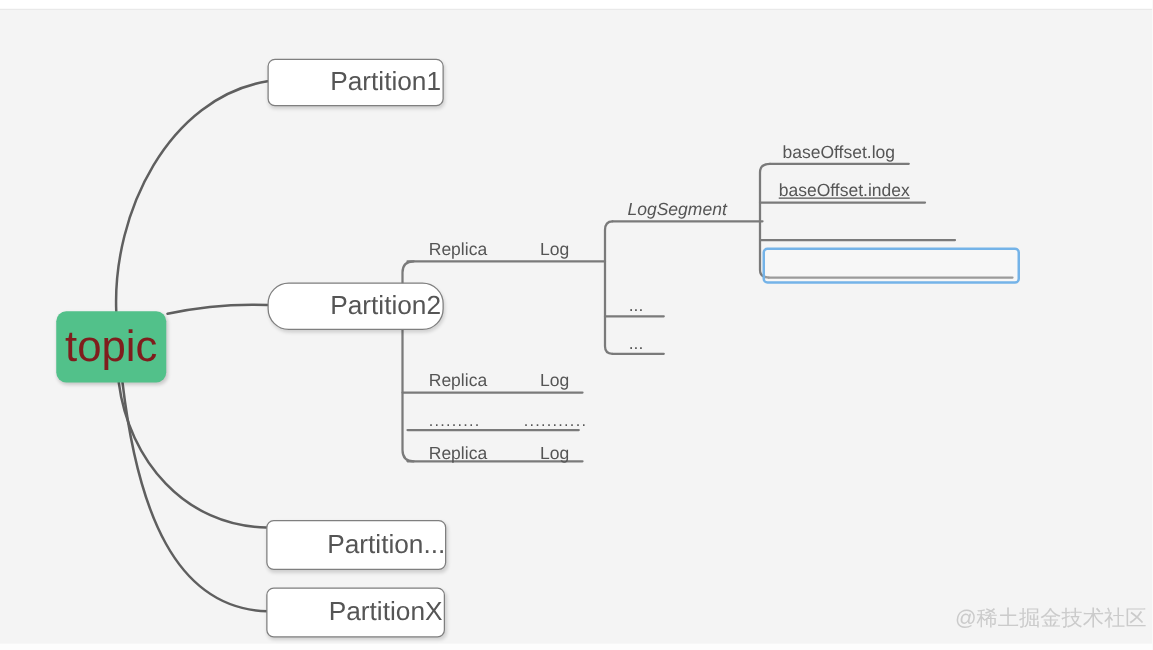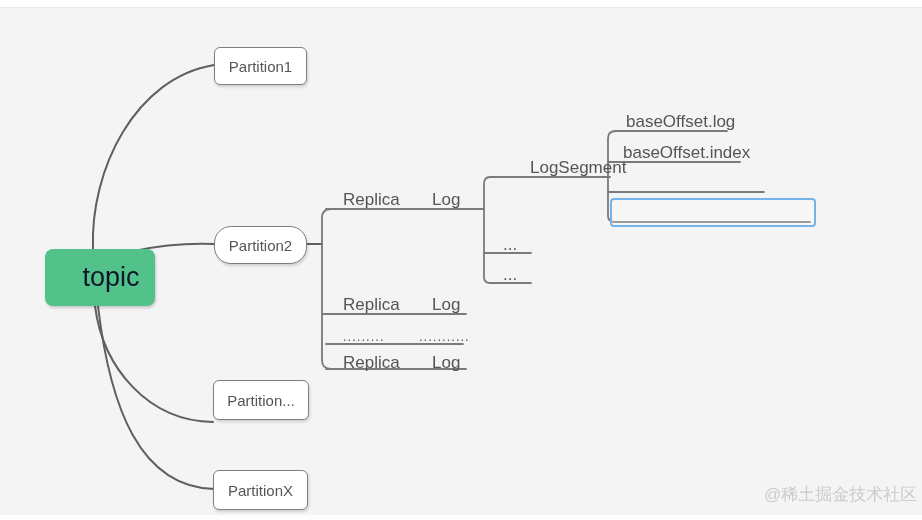--- a/index.html
+++ b/index.html
@@ -9,29 +9,29 @@
     font-family:"Liberation Sans","DejaVu Sans",sans-serif;
   }
   .top-strip{position:absolute;left:0;top:0;width:922px;height:7px;background:#ffffff;border-bottom:1px solid #e9e9e9;}
   .bottom-strip{position:absolute;left:0;bottom:0;width:922px;height:5px;background:#fdfdfd;}
   svg.wires{position:absolute;left:0;top:0;}
   .edge{stroke:#5f5f5f;stroke-width:2;fill:none;stroke-linecap:round;}
   .branch{stroke:#7a7a7a;stroke-width:1.8;fill:none;stroke-linecap:round;}
   .pbox{
     position:absolute;display:flex;align-items:center;justify-content:center;
     background:#ffffff;border:1.5px solid #7f7f7f;border-radius:6px;
-    color:#555555;font-size:15px;white-space:nowrap;
-    box-shadow:1px 2px 3px rgba(0,0,0,0.15);cursor:default;
+    color:#555555;font-size:21px;white-space:nowrap;
+    box-shadow:1px 2px 3px rgba(0,0,0,0.15);cursor:default;padding-left:48px;
   }
   .root{
     position:absolute;display:flex;align-items:center;justify-content:center;
-    background:#52c18a;border-radius:8px;color:#0f172a;font-size:27px;
-    box-shadow:1px 2px 3px rgba(0,0,0,0.18);cursor:default;padding-left:22px;
+    background:#52c18a;border-radius:8px;color:#7f1d1d;font-size:35px;
+    box-shadow:1px 2px 3px rgba(0,0,0,0.18);cursor:default;
   }
-  .lbl{position:absolute;font-size:17px;color:#555555;white-space:nowrap;line-height:15px;cursor:default;}
+  .lbl{position:absolute;font-size:14px;color:#555555;white-space:nowrap;line-height:15px;cursor:default;}
   .lbl.small{font-size:13px;letter-spacing:1px;}
   .sel-outline{
     position:absolute;left:610px;top:198px;width:202px;height:25px;
     border:2px solid #74b3e8;border-radius:4px;background:rgba(255,255,255,0.25);
   }
   .watermark{position:absolute;left:740px;top:483px;font-size:17px;color:#cbcbcb;white-space:nowrap;margin-left:24px;}
 </style>
 </head>
 <body>
 
@@ -60,32 +60,32 @@
     <path class="branch" d="M 616,131 L 727,131"></path>
     <path class="branch" d="M 608,162 L 740,162"></path>
     <path class="branch" d="M 608,192 L 764,192"></path>
     <path class="branch" d="M 615,222 L 810,222"></path>
   </svg>
 
   <div class="root" style="left:45px;top:249px;width:88px;height:57px;">topic</div>
 
   <div class="pbox" style="left:214px;top:47px;width:91px;height:36px;">Partition1</div>
   <div class="pbox" style="left:214px;top:226px;width:91px;height:36px;border-radius:17px;">Partition2</div>
-  <div class="pbox" style="left:213px;top:380px;width:94px;height:38px;">Partition...</div>
+  <div class="pbox" style="left:213px;top:416px;width:94px;height:38px;">Partition...</div>
   <div class="pbox" style="left:213px;top:470px;width:93px;height:38px;text-align:right;">PartitionX</div>
 
   <div class="lbl" style="left:343px;top:192px;">Replica</div>
   <div class="lbl" style="left:432px;top:192px;">Log</div>
 
-  <div class="lbl" style="left:530px;top:160px;">LogSegment</div>
+  <div class="lbl" style="left:502px;top:160px;font-style:italic;">LogSegment</div>
   <div class="lbl" style="left:503px;top:237px;">...</div>
   <div class="lbl" style="left:503px;top:267px;">...</div>
 
   <div class="lbl" style="left:626px;top:114px;">baseOffset.log</div>
-  <div class="lbl" style="left:623px;top:145px;">baseOffset.index</div>
+  <div class="lbl" style="left:623px;top:145px;text-decoration:underline;">baseOffset.index</div>
 
   <div class="sel-outline"></div>
 
   <div class="lbl" style="left:343px;top:297px;">Replica</div>
   <div class="lbl" style="left:432px;top:297px;">Log</div>
 
   <div class="lbl small" style="left:343px;top:329px;">.........</div>
   <div class="lbl small" style="left:419px;top:329px;">...........</div>
 
   <div class="lbl" style="left:343px;top:355px;">Replica</div>

